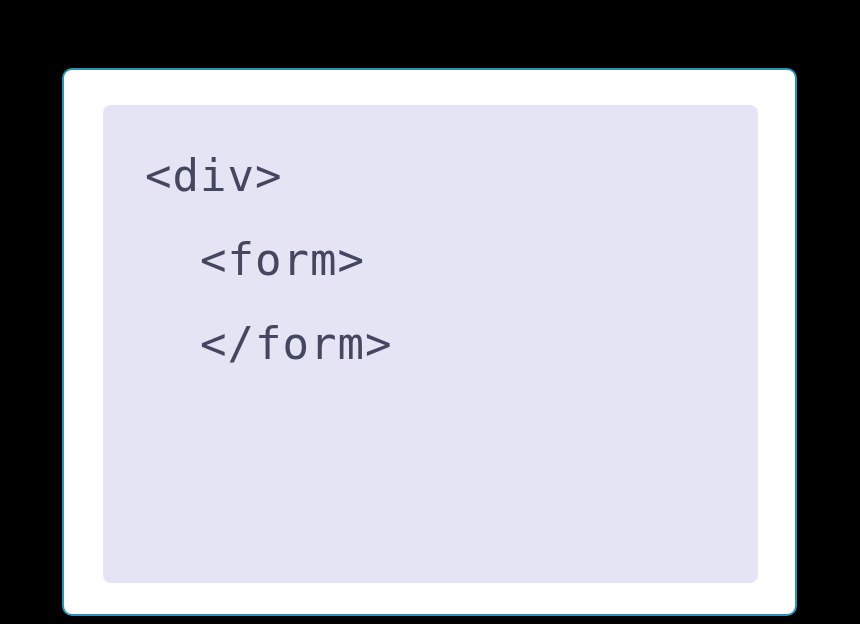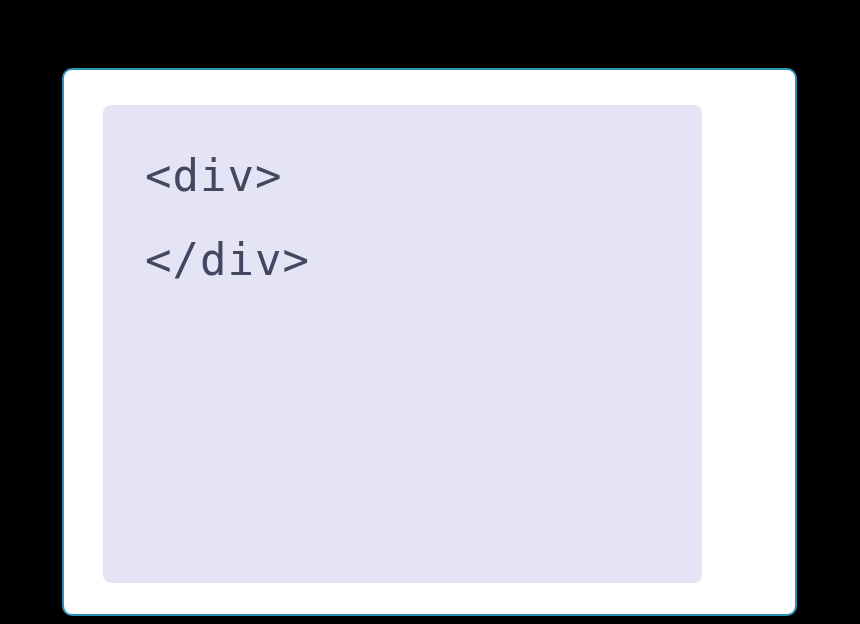--- a/index.html
+++ b/index.html
@@ -28,21 +28,21 @@
     background: #ffffff;
     border: 2px solid #2b93b5;
     border-radius: 10px;
     box-sizing: border-box;
   }
 
   .panel {
     position: absolute;
     left: 39px;
     top: 35px;
-    width: 599px;
+    width: 655px;
     height: 478px;
     background: #e4e4f4;
     border-radius: 8px;
     box-sizing: border-box;
     padding: 29px 0 0 42px;
     overflow: hidden;
   }
 
   .code-line {
     font-family: "DejaVu Sans Mono", monospace;
@@ -53,16 +53,17 @@
     letter-spacing: 1px;
   }
 </style>
 </head>
 <body>
 
 <div class="page">
   <div class="card">
     <div class="panel">
       <div class="code-line">&lt;div&gt;</div>
-      <div class="code-line">&lt;/div&gt;</div>
+      <div class="code-line">  &lt;form&gt;</div>
+      <div class="code-line">  &lt;/form&gt;</div>
     </div>
   </div>
 </div>
 
 </body></html>

